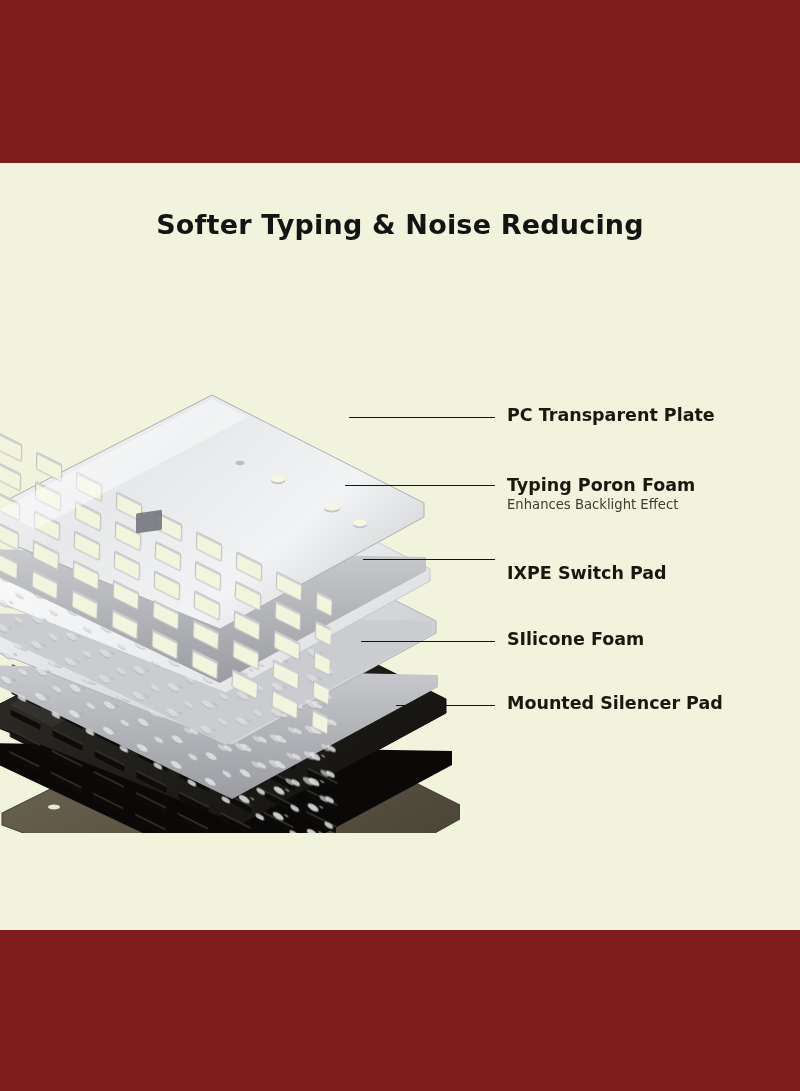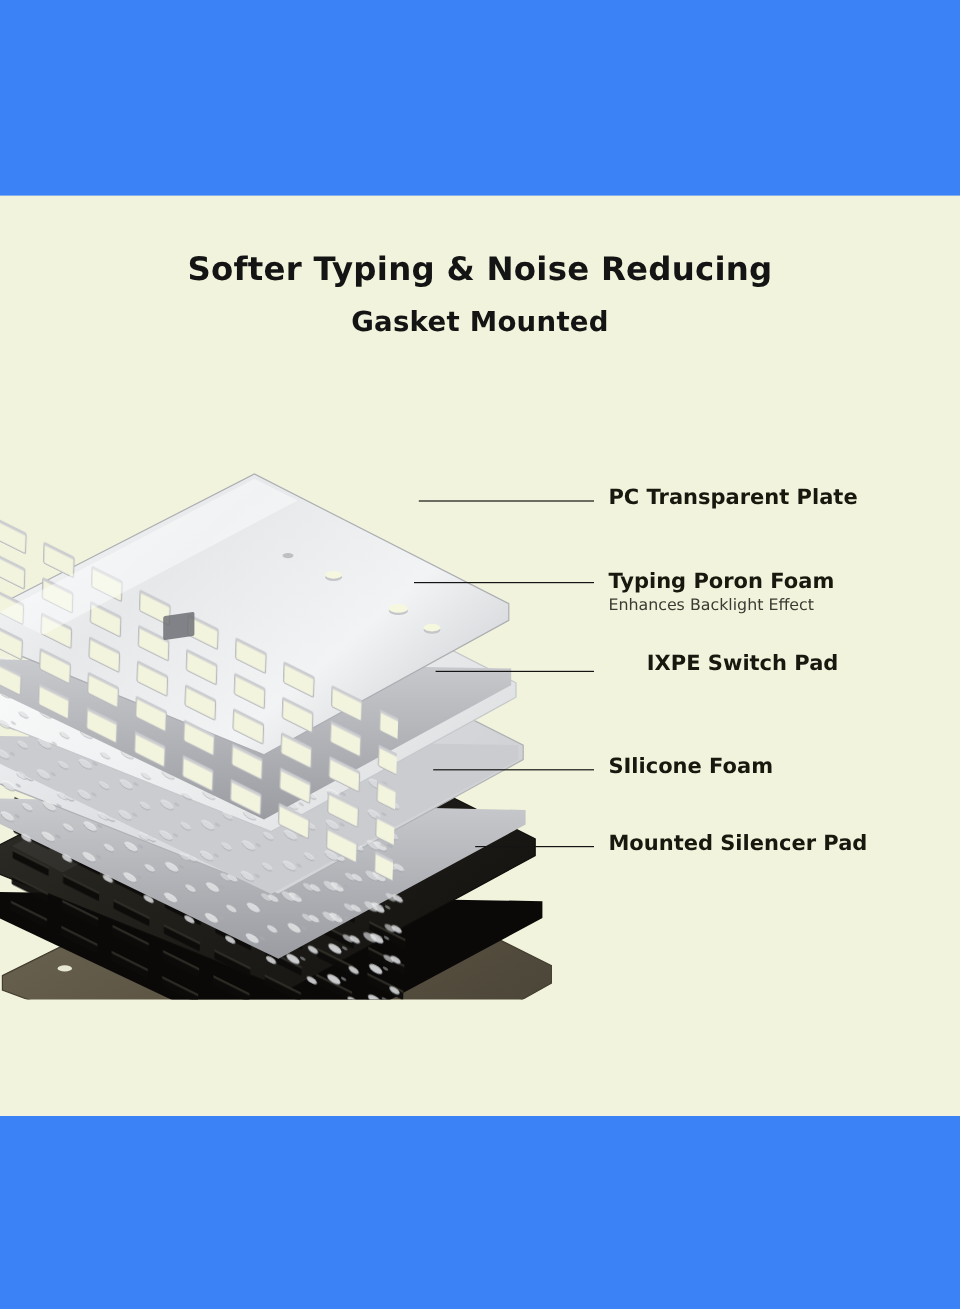--- a/index.html
+++ b/index.html
@@ -11,21 +11,21 @@
     width: 800px;
     height: 1091px;
     font-family: "DejaVu Sans", sans-serif;
     overflow: hidden;
   }
 
   #stage {
     position: relative;
     width: 800px;
     height: 1091px;
-    background: #3b82f6;
+    background: #7f1d1d;
   }
 
   
   #panel {
     position: absolute;
     left: 0px;
     top: 163px;
     width: 800px;
     height: 767px;
     background: #F2F3DC;
@@ -97,21 +97,20 @@
   #art svg { display: block; }
 </style>
 </head>
 <body>
 
 <div id="stage">
 
   <div id="panel">
 
     <div id="title-main">Softer Typing &amp; Noise Reducing</div>
-    <div id="title-sub">Gasket Mounted</div>
 
     <div id="art">
       <svg width="520" height="520" viewBox="0 0 520 520" xmlns="http://www.w3.org/2000/svg">
         <defs>
           <linearGradient id="gPlateTop" x1="0" y1="0" x2="1" y2="0.6">
             <stop offset="0%" stop-color="#FAFBFC"></stop>
             <stop offset="42%" stop-color="#E6E8EA"></stop>
             <stop offset="78%" stop-color="#F2F3F4"></stop>
             <stop offset="100%" stop-color="#D7D9DC"></stop>
           </linearGradient>
@@ -245,21 +244,21 @@
 
     <div class="callout" style="left:507px; top:242px;">
       <div class="c-title">PC Transparent Plate</div>
     </div>
 
     <div class="callout" style="left:507px; top:312px;">
       <div class="c-title">Typing Poron Foam</div>
       <div class="c-sub">Enhances Backlight Effect</div>
     </div>
 
-    <div class="callout" style="left:507px; top:380px;margin-left:32px;">
+    <div class="callout" style="left:507px; top:400px;">
       <div class="c-title">IXPE Switch Pad</div>
     </div>
 
     <div class="callout" style="left:507px; top:466px;">
       <div class="c-title">SIlicone Foam</div>
     </div>
 
     <div class="callout" style="left:507px; top:530px;">
       <div class="c-title">Mounted Silencer Pad</div>
     </div>

